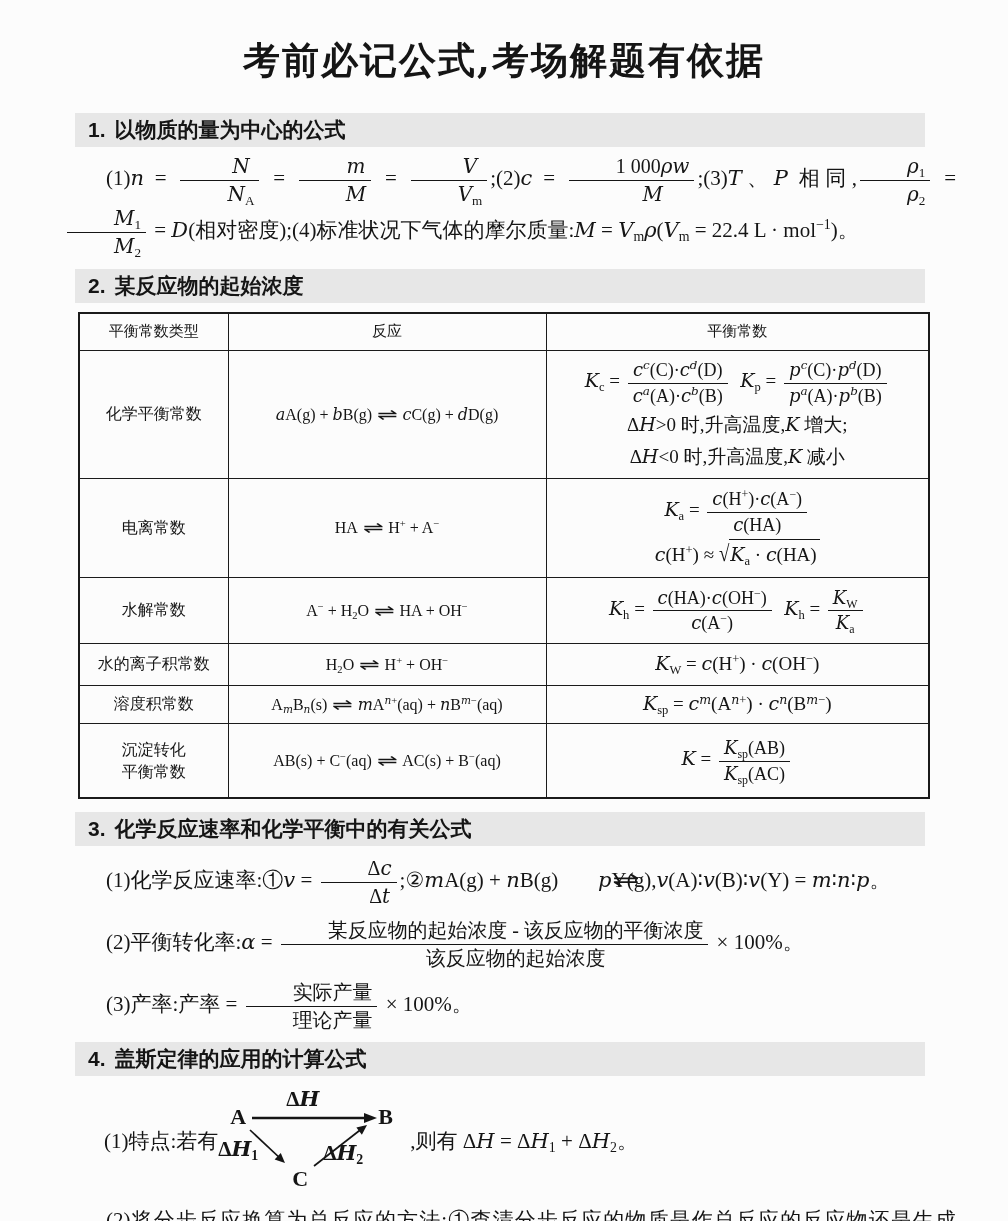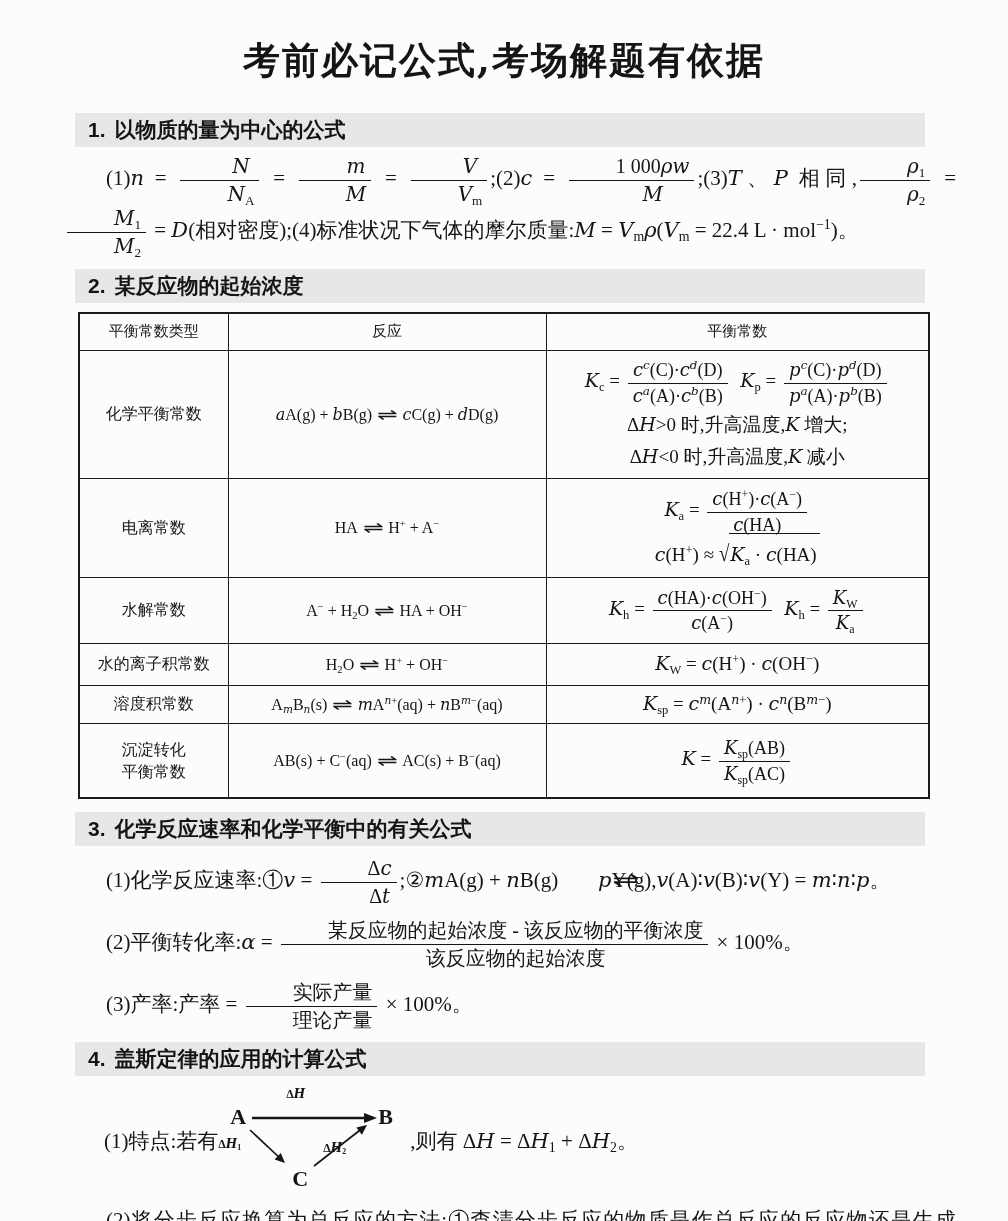--- a/index.html
+++ b/index.html
@@ -46,21 +46,21 @@
     margin:0 3px;font-size:0.95em;line-height:1.15;
   }
   .fn{display:block;padding:1px 5px 2px;border-bottom:1.6px solid #151515;}
   .fd{display:block;padding:2px 5px 0;}
   .eqarr{
     display:inline-block;width:1.9em;text-align:center;
     transform:scaleX(1.55);
     font-family:"DejaVu Sans",sans-serif;
   }
   .rad{display:inline-block;transform:scaleY(1.2);transform-origin:center 70%;}
-  .ol{border-top:1.6px solid #151515;padding:10px 3px 0 1px;}
+  .ol{border-top:1.6px solid #151515;padding:4px 3px 0 1px;}
   
   table{
     table-layout:fixed;border-collapse:collapse;
     margin:9px 0 0 78px;width:850px;
   }
   col.c1{width:149px}col.c2{width:318px}col.c3{width:383px}
   th,td{border:1.6px solid #1b1b1b;text-align:center;vertical-align:middle;padding:2px;}
   table{border:2px solid #1b1b1b;}
   th{
     font-family:"Liberation Sans","DejaVu Sans",sans-serif;
@@ -74,21 +74,21 @@
   .cl{line-height:1.3;padding:3px 0;}
   
   .gess{
     display:flex;align-items:center;
     margin:16px 0 0 104px;font-size:21px;
   }
   .diagram{position:relative;display:inline-block;width:178px;height:98px;margin:0 6px;}
   .diagram svg{position:absolute;left:0;top:0;}
   .nd,.lb{position:absolute;font-weight:bold;line-height:1;}
   .nd{font-size:22px;}
-  .lb{font-size:12px;}
+  .lb{font-size:21px;}
   .nd.a{left:6px;top:14px}
   .nd.b{left:154px;top:14px}
   .nd.c{left:68px;top:76px}
   .lb.top{left:62px;top:-4px}
   .lb.left{left:-6px;top:46px}
   .lb.right{left:99px;top:50px}
   .gs{margin-left:2px;}
 </style>
 </head>
 <body>

